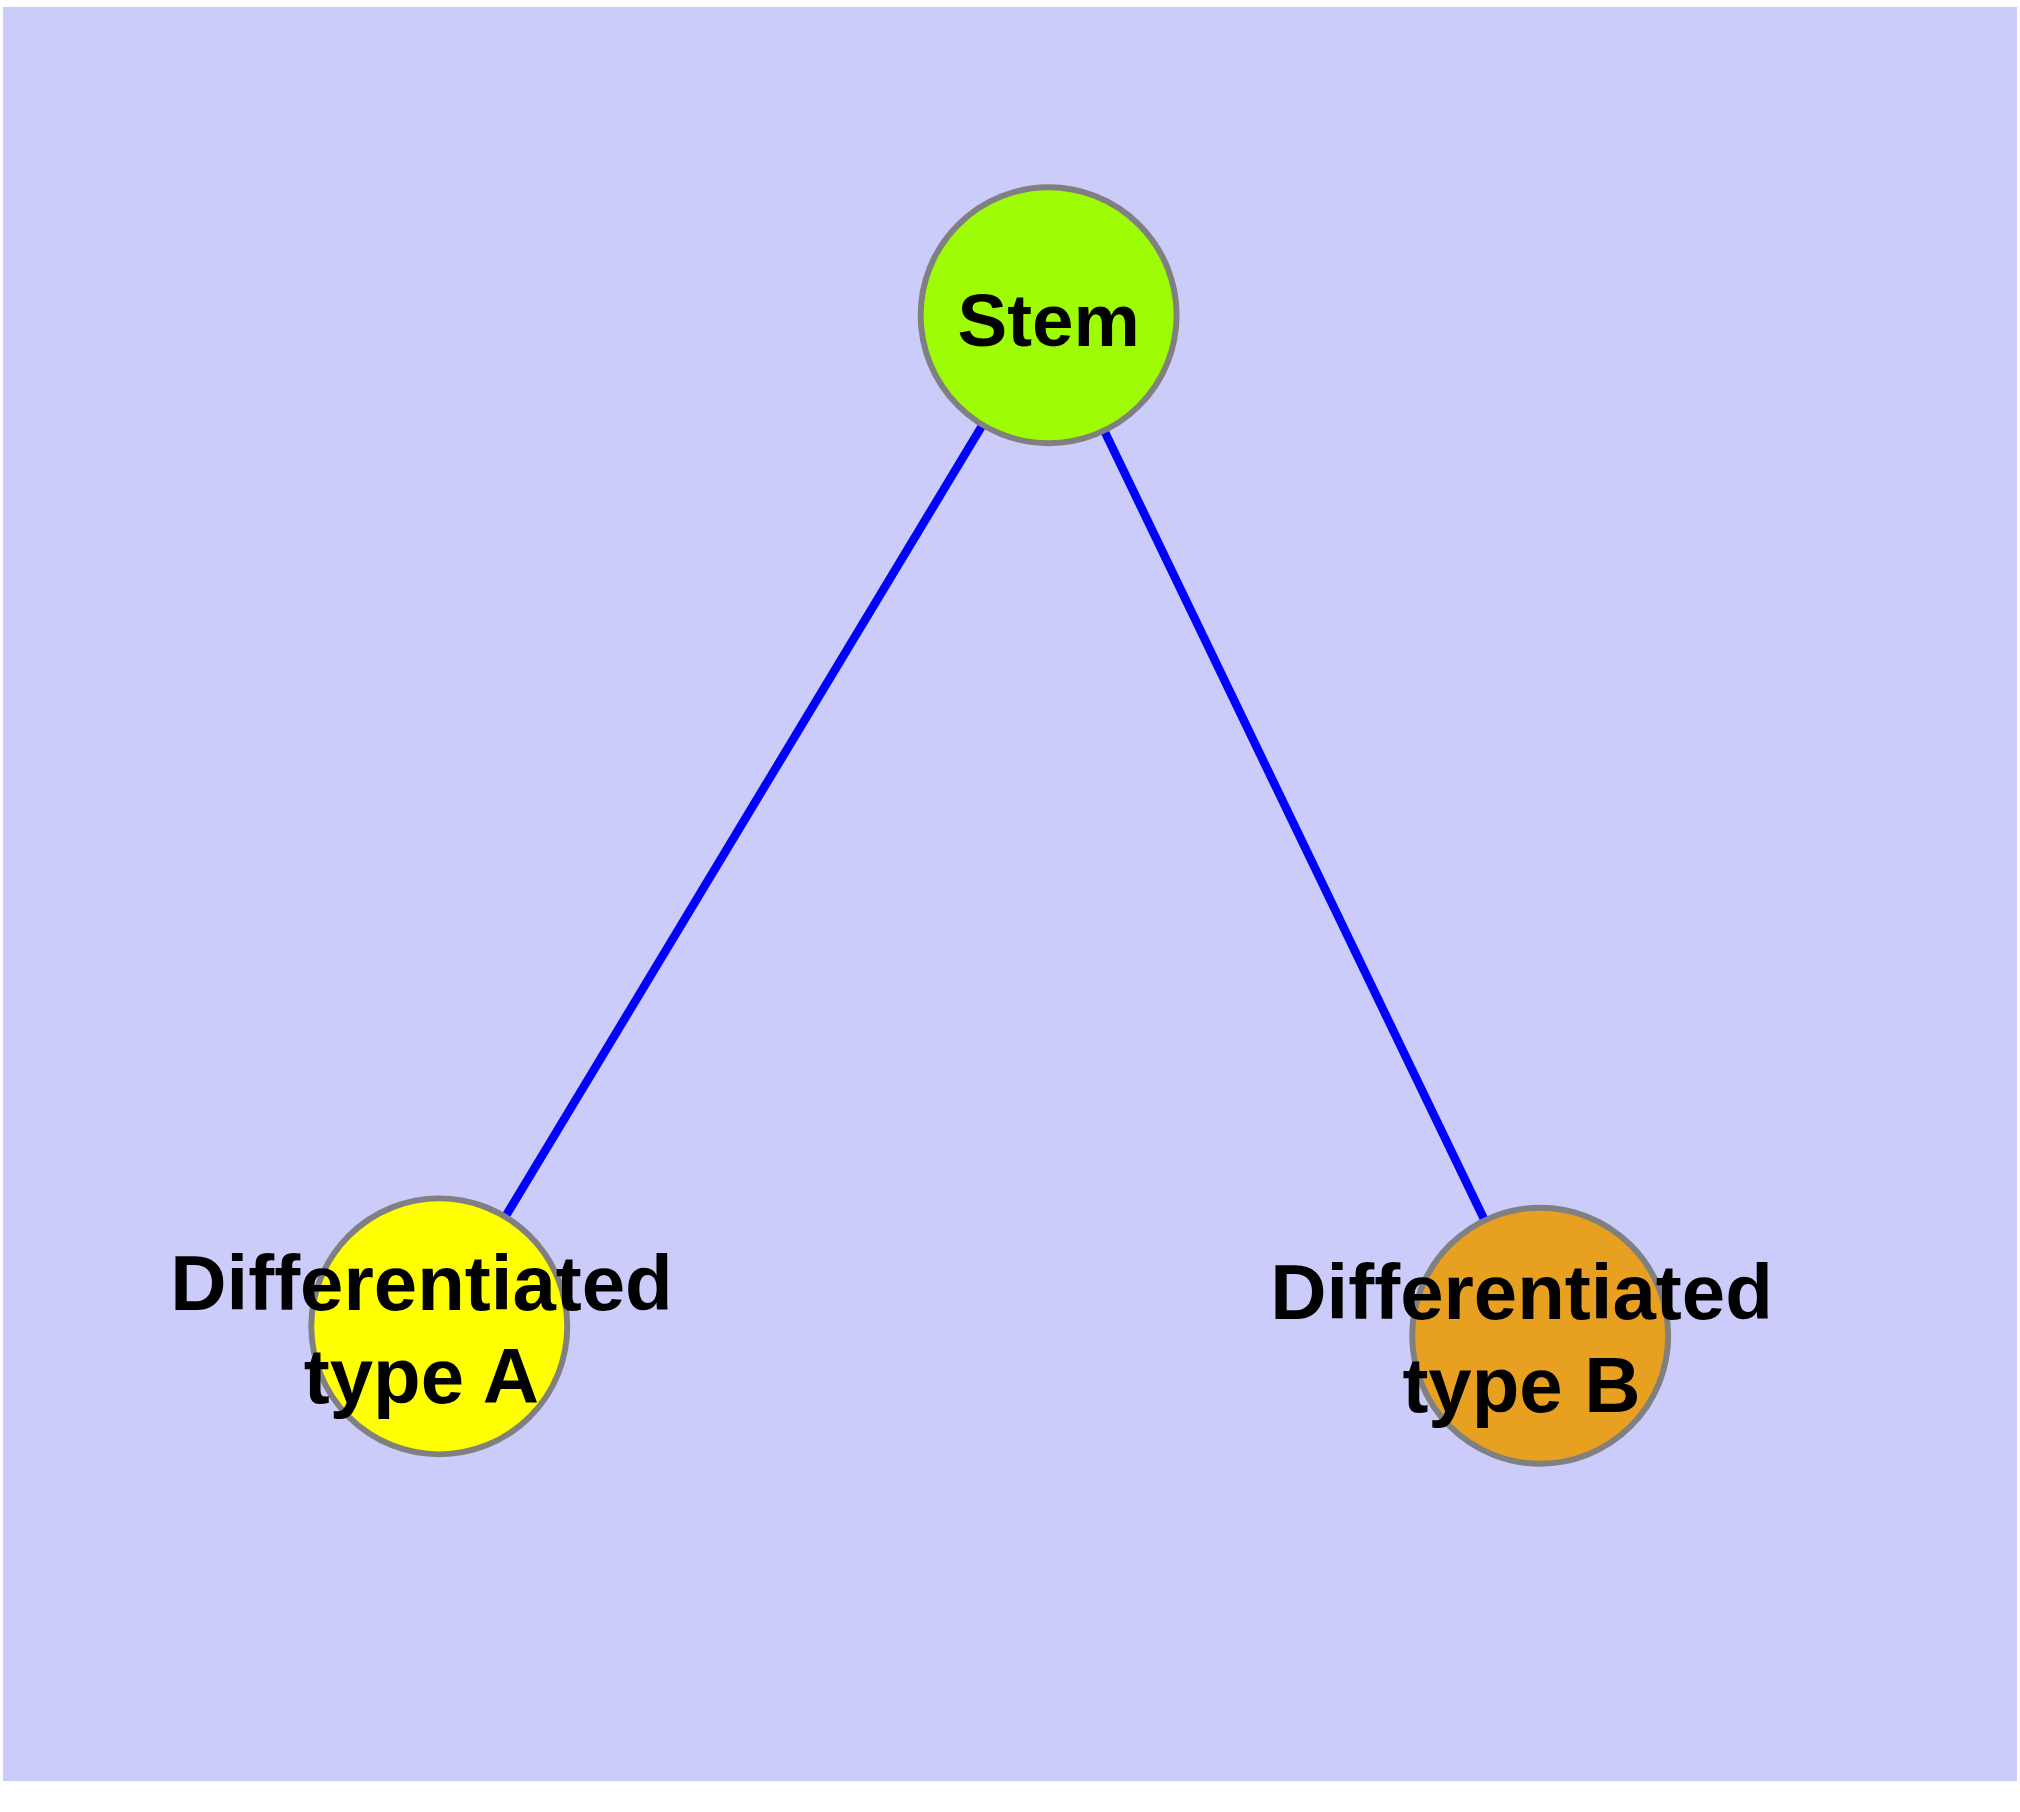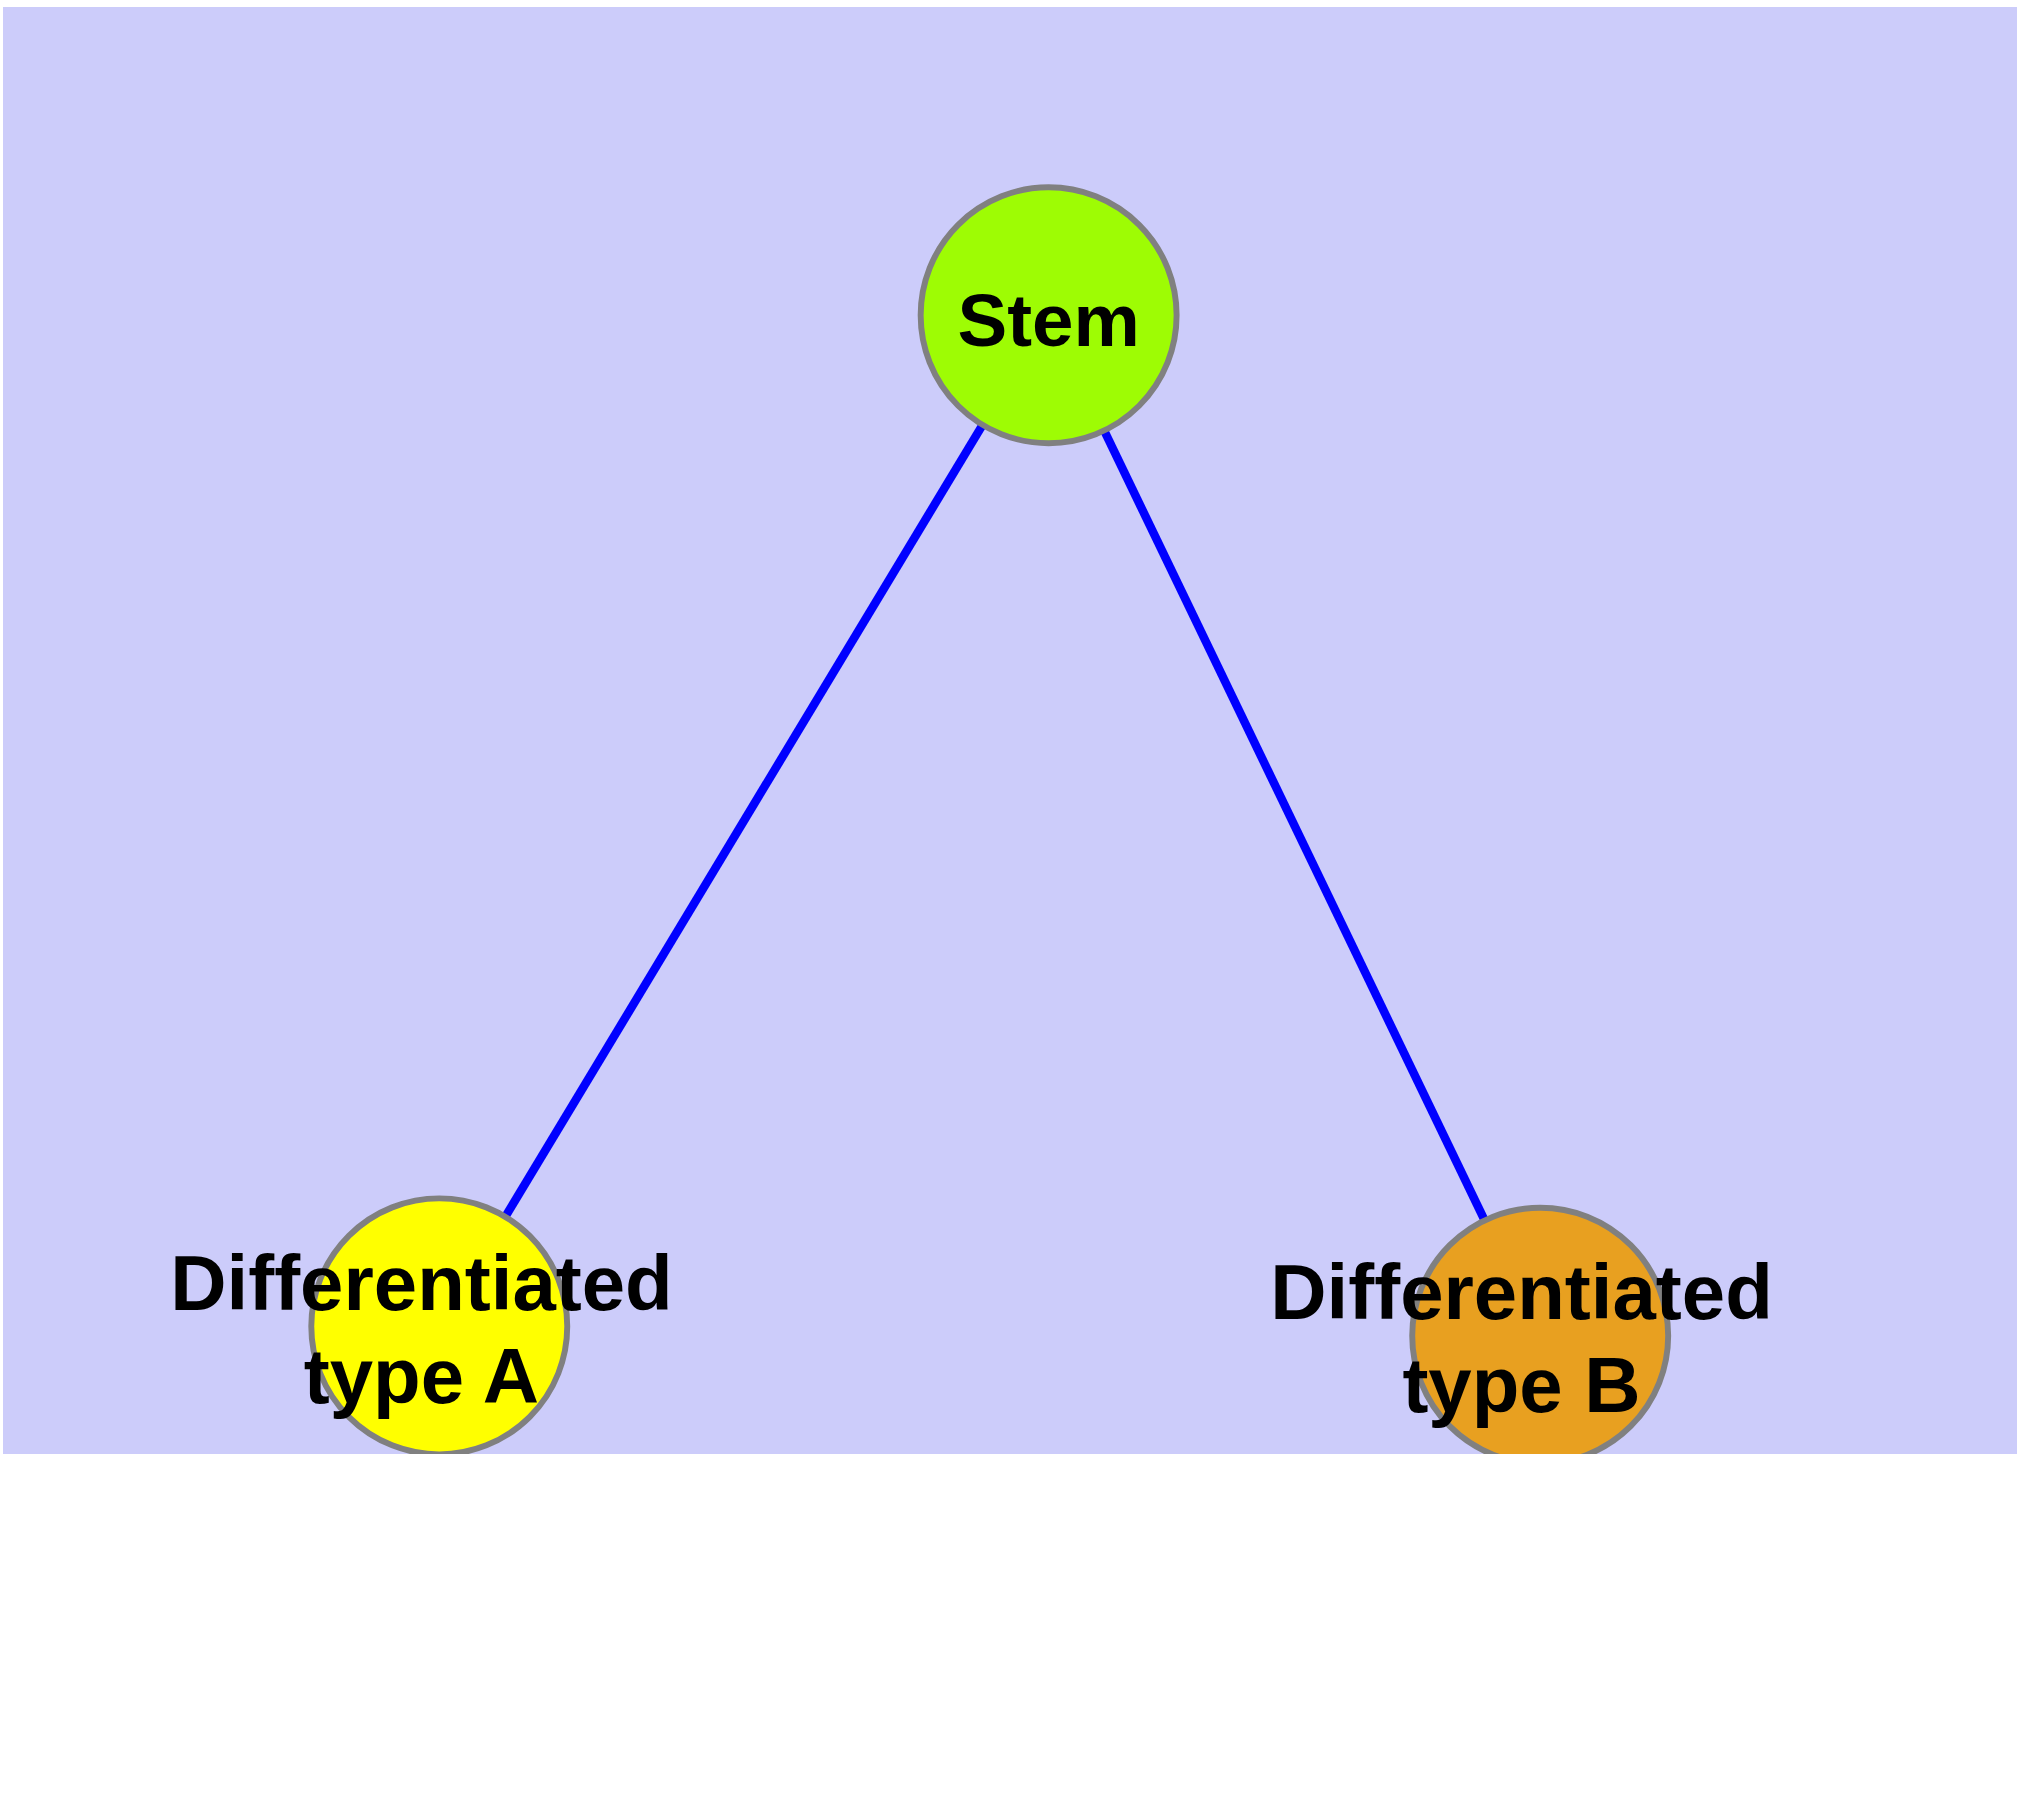--- a/index.html
+++ b/index.html
@@ -4,21 +4,21 @@
 <title>Cell differentiation graph</title>
 <style>
   html, body {
     margin: 0;
     padding: 0;
     background: #ffffff;
   }
   #stage {
     position: relative;
     width: 2021px;
-    height: 1454px;
+    height: 1781px;
     background: #ffffff;
     overflow: hidden;
   }
   #canvas-bg {
     position: absolute;
     left: 3.4px;
     top: 6.8px;
     width: 2014px;
     height: 1798px;
     background: #ccccfa;

